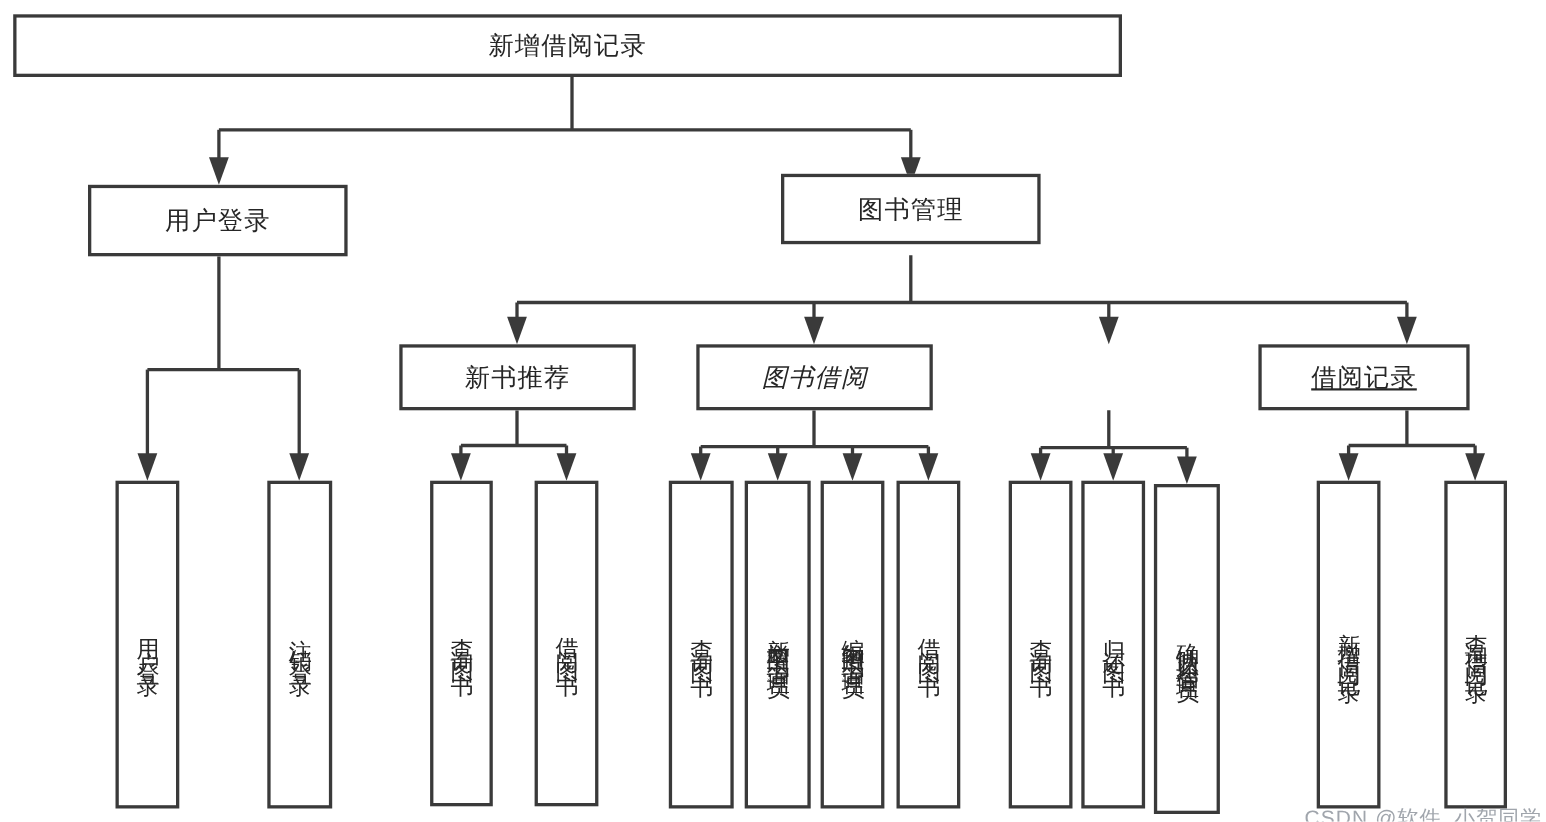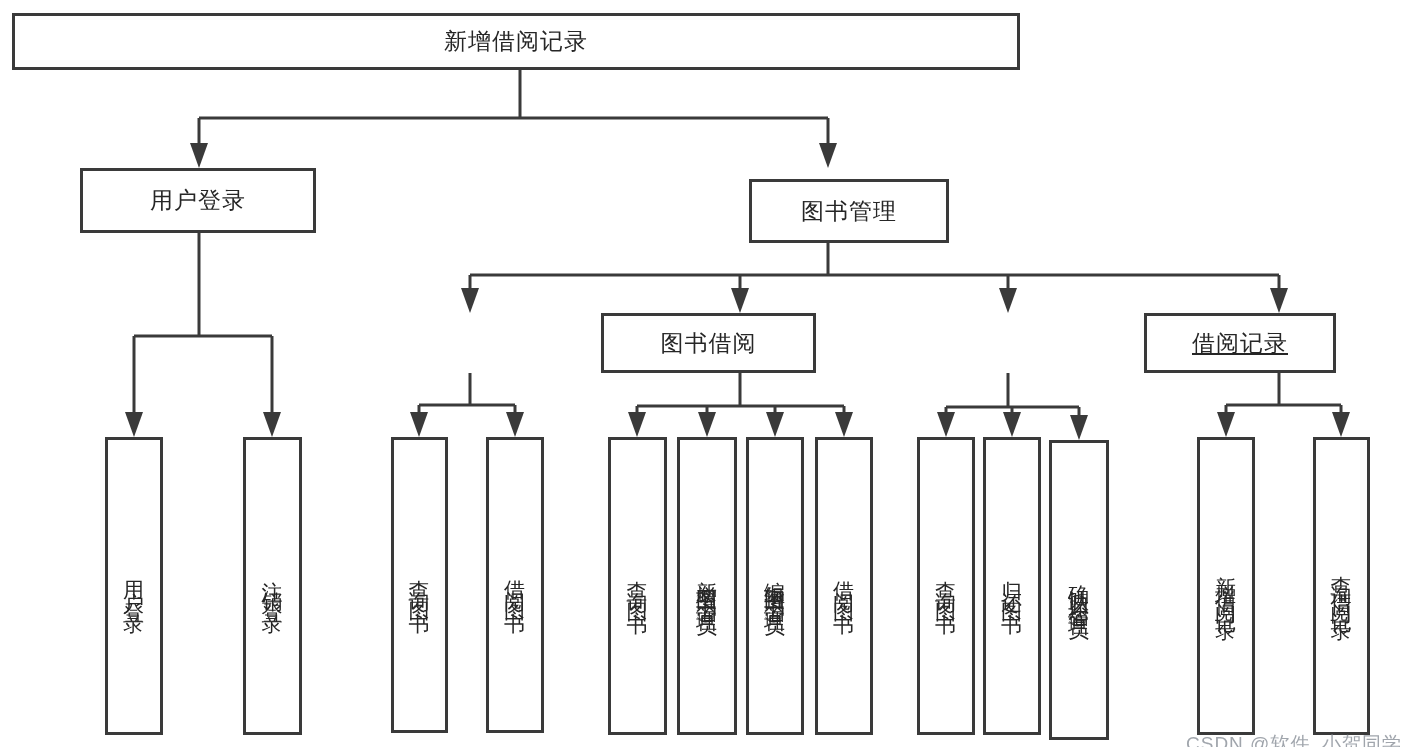--- a/index.html
+++ b/index.html
@@ -37,24 +37,24 @@
     line-height: 1;
     white-space: nowrap;
   }
   .vlabel.long { letter-spacing: 5px; }
   .vlabel.six  { letter-spacing: 9px; }
 
   
   #b-root          { left: 12px;   top: 13px;  width: 1008px; height: 57px; }
   
   #b-user-login    { left: 80px;   top: 168px; width: 236px;  height: 65px; }
-  #b-book-mgmt     { left: 710px;  top: 179px; width: 200px;  height: 64px; margin-left: 39px; }
+  #b-book-mgmt     { left: 710px;  top: 158px; width: 236px;  height: 64px; }
   
   #b-new-book      { left: 363px;  top: 313px; width: 215px;  height: 60px; }
-  #b-book-borrow   { left: 601px;  top: 313px; width: 215px;  height: 60px; }
+  #b-book-borrow   { left: 633px;  top: 313px; width: 215px;  height: 60px; font-style: italic; }
   #b-current-borrow{ left: 900px;  top: 313px; width: 215px;  height: 60px; }
   #b-borrow-record { left: 1144px; top: 313px; width: 192px;  height: 60px; text-decoration: underline; }
   
   #b-leaf-user-login     { left: 105px;  top: 437px; width: 58px; height: 298px; }
   #b-leaf-logout         { left: 243px;  top: 437px; width: 59px; height: 298px; }
   #b-leaf-query-book-1   { left: 391px;  top: 437px; width: 57px; height: 296px; }
   #b-leaf-borrow-book-1  { left: 486px;  top: 437px; width: 58px; height: 296px; }
   #b-leaf-query-book-2   { left: 608px;  top: 437px; width: 59px; height: 298px; }
   #b-leaf-add-book       { left: 677px;  top: 437px; width: 60px; height: 298px; }
   #b-leaf-edit-book      { left: 746px;  top: 437px; width: 58px; height: 298px; }
@@ -146,20 +146,23 @@
     <span class="hlabel">新增借阅记录</span>
   </div>
 
   <div class="box" id="b-user-login">
     <span class="hlabel">用户登录</span>
   </div>
   <div class="box" id="b-book-mgmt">
     <span class="hlabel">图书管理</span>
   </div>
 
+  <div class="box" id="b-new-book">
+    <span class="hlabel">新书推荐</span>
+  </div>
   <div class="box" id="b-book-borrow">
     <span class="hlabel">图书借阅</span>
   </div>
   <div class="box" id="b-borrow-record">
     <span class="hlabel">借阅记录</span>
   </div>
 
   <div class="box" id="b-leaf-user-login">
     <span class="vlabel">用户登录</span>
   </div>

